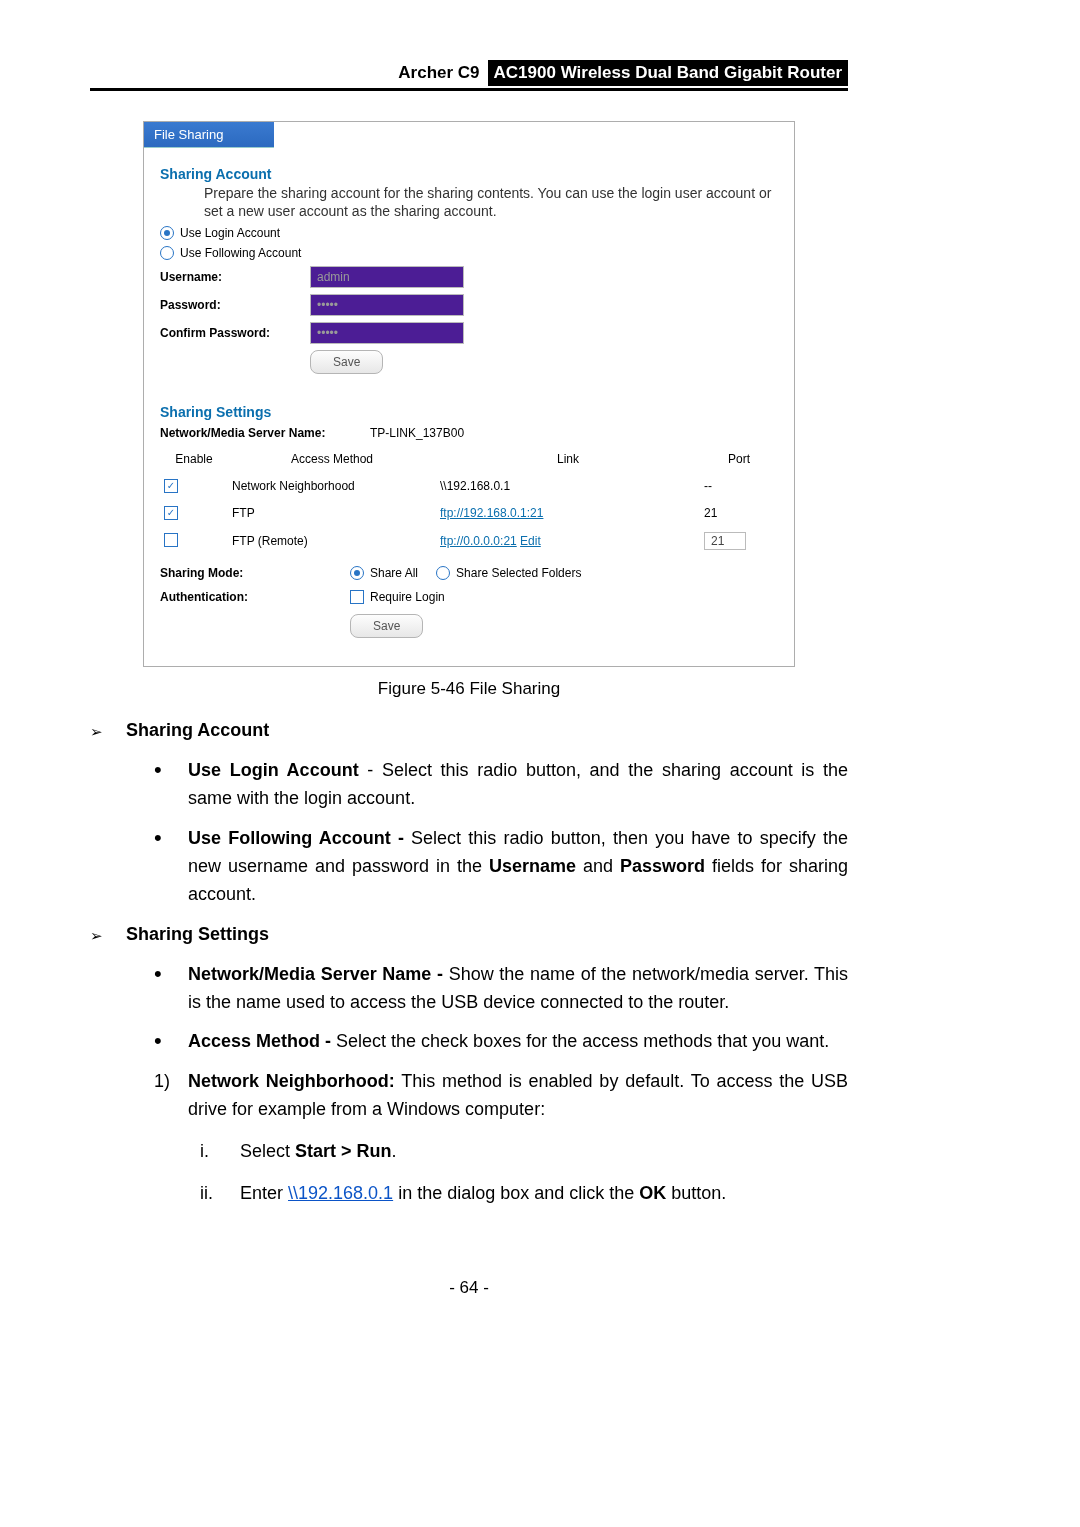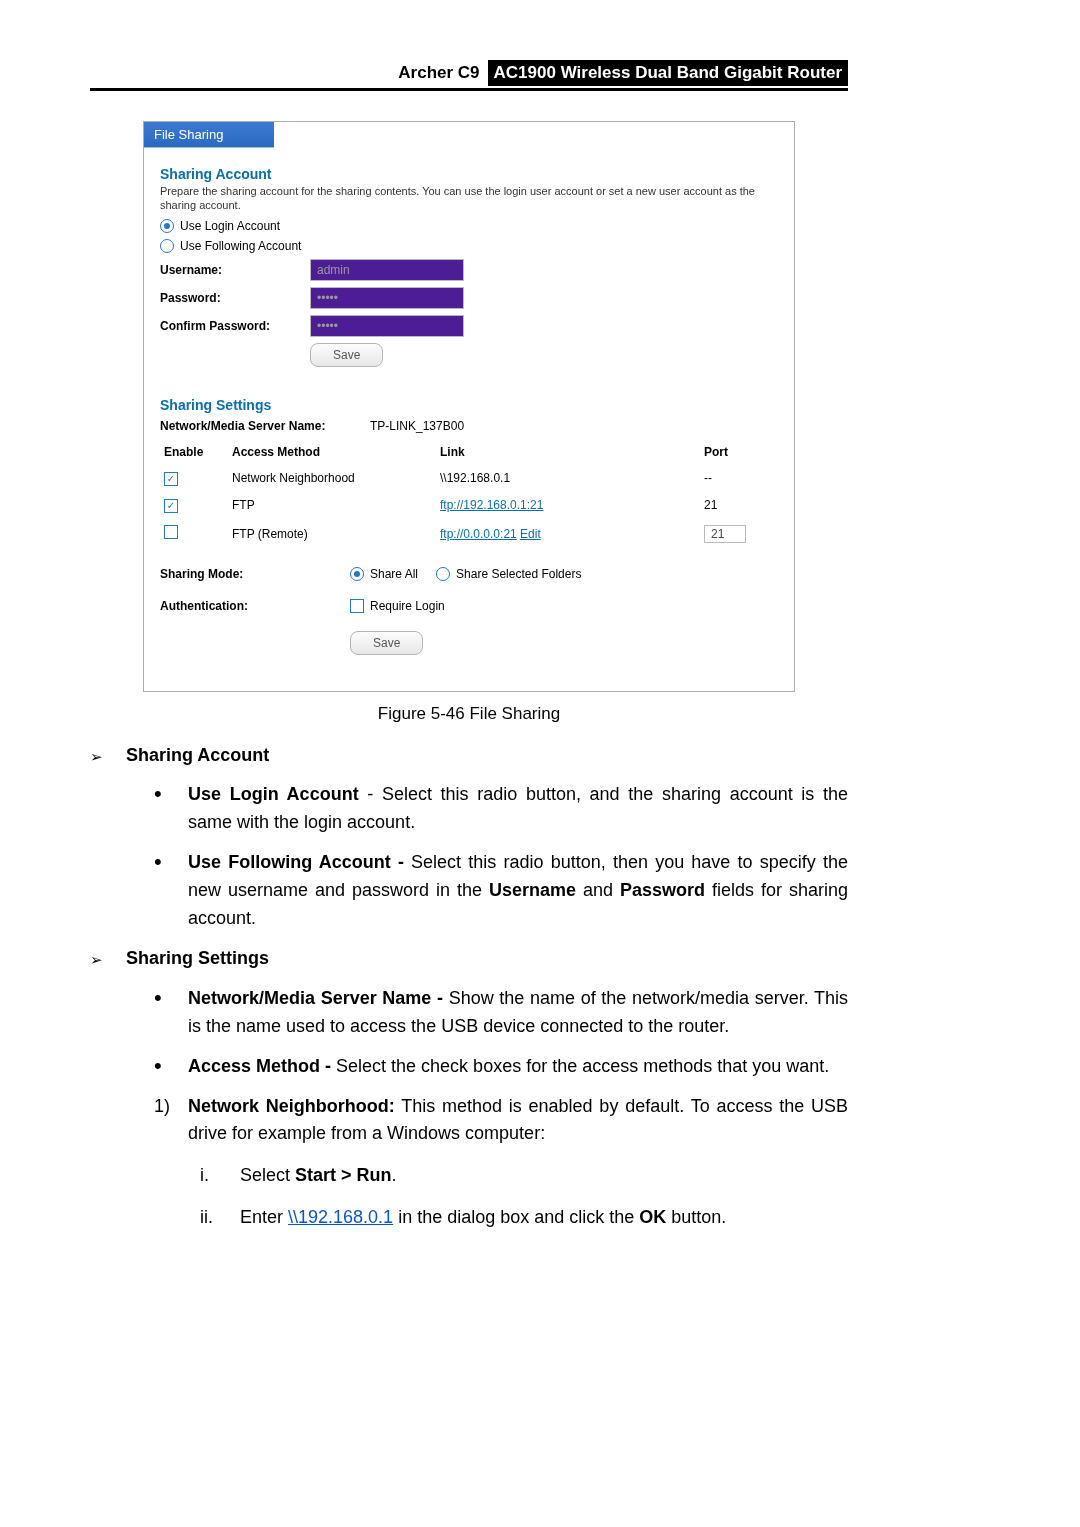--- a/index.html
+++ b/index.html
@@ -55,24 +55,25 @@
   .panel-inner {
     padding: 12px 16px 18px 16px;
   }
   .sec-head {
     color: #0b6fae;
     font-weight: bold;
     font-size: 14px;
     margin: 6px 0 2px 0;
   }
   .sec-desc {
-    font-size: 11px;
+    font-size: 14px;
     color: #333;
     margin-bottom: 6px;
     line-height: 1.3;
+    margin-left: 44px;
   }
   .radio-row, .form-row {
     display: flex;
     align-items: center;
     margin: 6px 0;
     font-size: 12px;
   }
   .radio {
     width: 12px; height: 12px;
     border: 1px solid #2874c5;
@@ -101,33 +102,33 @@
     font-size: 12px;
     display: inline-block;
     color: #555;
   }
   .tbl {
     width: 100%;
     border-collapse: collapse;
     font-size: 12px;
     margin-top: 4px;
   }
-  .tbl th { text-align: left; font-weight: bold; padding: 6px 4px; }
+  .tbl th { text-align: center; font-weight: normal; padding: 6px 4px; }
   .tbl td { padding: 6px 4px; vertical-align: middle; }
   .chk {
     width: 12px; height: 12px; border: 1px solid #2874c5;
     display: inline-flex; align-items: center; justify-content: center;
     color: #2874c5; font-size: 10px; line-height: 1;
   }
   .lnk { color: #0b6fae; text-decoration: underline; }
   .portbox {
     border: 1px solid #bbb; padding: 1px 6px; width: 28px; display: inline-block;
     text-align: left; font-size: 12px; color: #444;
   }
-  .kv-row { display: flex; align-items: center; margin: 18px 0; font-size: 12px; }
+  .kv-row { display: flex; align-items: center; margin: 10px 0; font-size: 12px; }
   .kv-row .k { width: 190px; font-weight: bold; }
 
   .caption {
     text-align: center;
     font-size: 17px;
     margin: 10px 0 18px 0;
   }
 
   
   .doc {
@@ -329,14 +330,15 @@
 
     <div class="lvl3">
       <span class="mk">ii.</span>
       <span class="tx">
         <span>Enter </span><span class="ulink">\\192.168.0.1</span><span> in the dialog box and click the </span><span class="b">OK</span><span> button.</span>
       </span>
     </div>
 
   </div>
 
+  <div class="pagenum">- 64 -</div>
 
 </div>
 
 </body></html>

